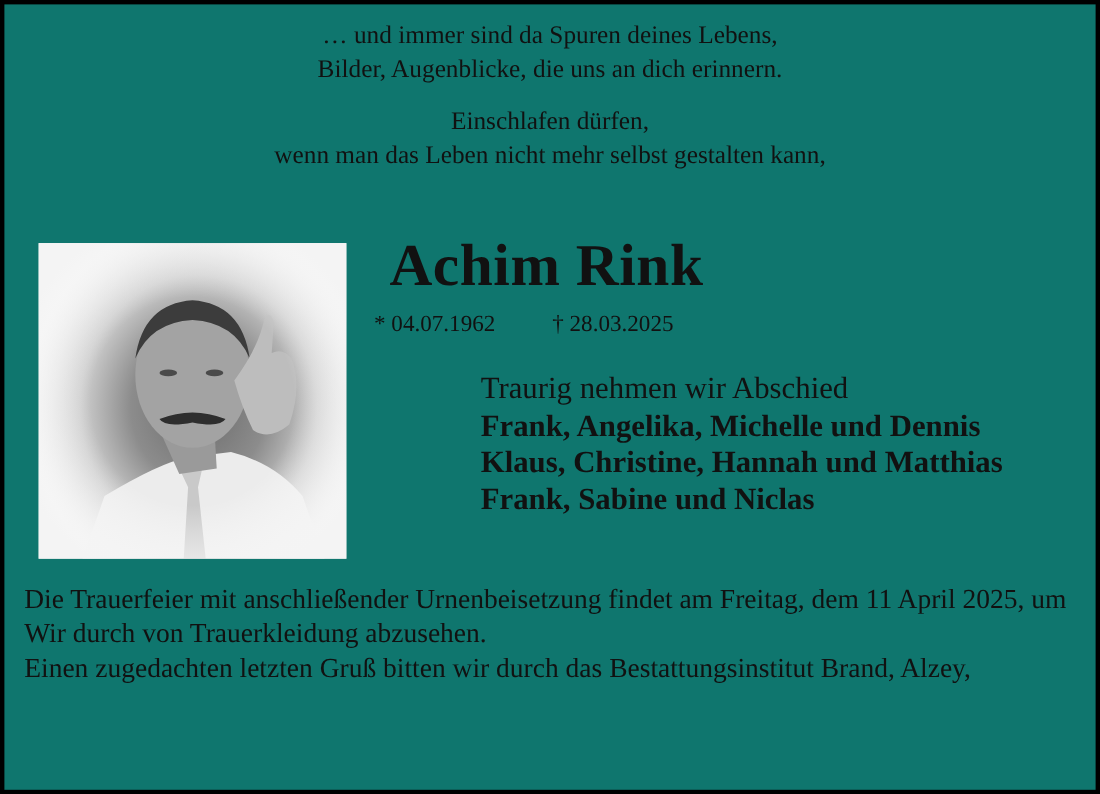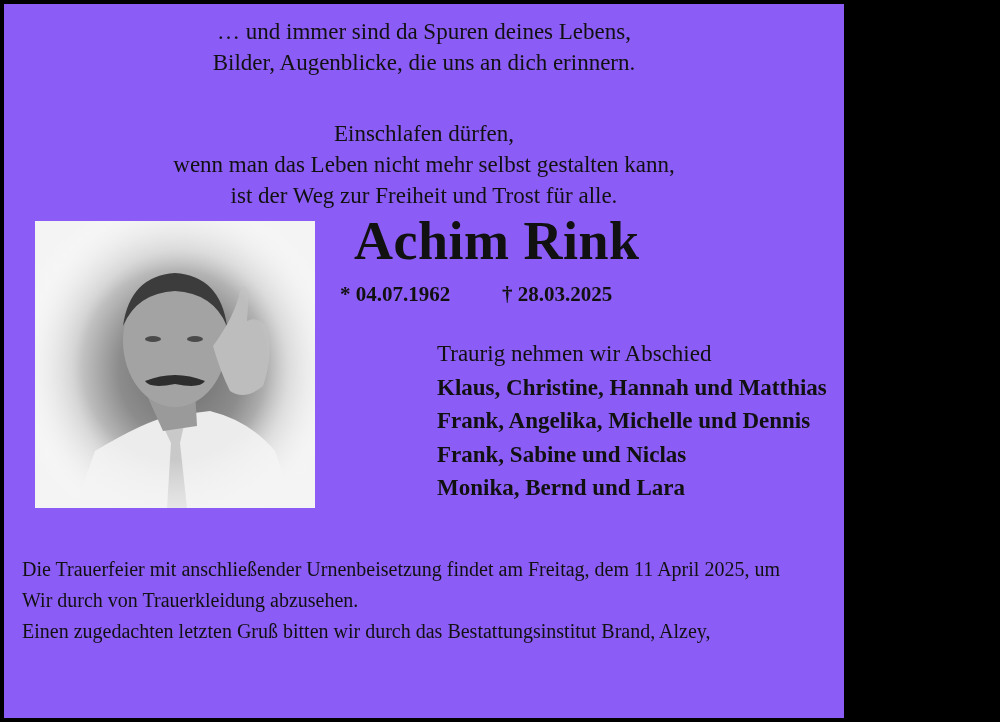--- a/index.html
+++ b/index.html
@@ -1,56 +1,55 @@
 <!DOCTYPE html>
 <html><head>
 <meta charset="utf-8">
 <style>
   html, body { margin: 0; padding: 0; background: #000; }
   body { width: 1000px; height: 722px; overflow: hidden; }
   .card {
-    position: absolute; left: 4px; top: 4px; width: 840px; height: 714px;
-    background: #8b5cf6; color: #111;
+    position: absolute; left: 4px; top: 4px; width: 992px; height: 714px;
+    background: #0f766e; color: #111;
     font-family: "Liberation Serif", "DejaVu Serif", serif;
   }
   .poem { position: absolute; left: 0; width: 100%; text-align: center; font-size: 23px; line-height: 31px; }
   .poem1 { top: 12px; }
-  .poem2 { top: 90px; margin-top: 24px; }
+  .poem2 { top: 90px; }
   .photo {
     position: absolute; left: 31px; top: 217px; width: 280px; height: 287px;
     background: radial-gradient(ellipse 55% 60% at 52% 52%, #6a6a6a 0%, #8c8c8c 40%, #cfcfcf 70%, #f3f3f3 100%);
     overflow: hidden;
   }
   .photo svg { width: 100%; height: 100%; display: block; }
   .name {
     position: absolute; left: 339px; top: 205px; font-size: 54px; font-weight: bold; line-height: 64px; letter-spacing: 0.5px; margin-left: 11px;
   }
-  .dates { position: absolute; top: 276px; font-size: 21px; font-weight: bold; line-height: 28px; text-align: right; }
+  .dates { position: absolute; top: 276px; font-size: 21px; font-weight: normal; line-height: 28px; text-align: right; }
   .birth { left: 336px; }
   .death { left: 498px; }
-  .mourners { position: absolute; left: 433px; top: 333px; font-size: 23px; line-height: 33.5px; }
+  .mourners { position: absolute; left: 433px; top: 333px; font-size: 28px; line-height: 33.5px; }
   .mourners .intro { font-weight: normal; }
   .mourners .fam { font-weight: bold; }
-  .notice { position: absolute; left: 18px; top: 550px; width: 960px; font-size: 20px; line-height: 31px; }
+  .notice { position: absolute; left: 18px; top: 526px; width: 960px; font-size: 25px; line-height: 31px; }
   .notice div { white-space: nowrap; }
 </style>
 </head>
 <body>
 
 <div class="card">
 
   <div class="poem poem1">
     <div>… und immer sind da Spuren deines Lebens,</div>
     <div>Bilder, Augenblicke, die uns an dich erinnern.</div>
   </div>
 
   <div class="poem poem2">
     <div>Einschlafen dürfen,</div>
     <div>wenn man das Leben nicht mehr selbst gestalten kann,</div>
-    <div>ist der Weg zur Freiheit und Trost für alle.</div>
   </div>
 
   <div class="photo">
     <svg viewBox="0 0 280 287">
       <defs>
         <radialGradient id="vig" cx="50%" cy="50%" r="60%">
           <stop offset="55%" stop-color="#ffffff" stop-opacity="0"></stop>
           <stop offset="100%" stop-color="#f4f4f4" stop-opacity="1"></stop>
         </radialGradient>
       </defs>
@@ -73,24 +72,23 @@
       <rect x="0" y="0" width="280" height="287" fill="url(#vig)"></rect>
     </svg>
   </div>
 
   <div class="name">Achim Rink</div>
   <div class="dates birth">* 04.07.1962</div>
   <div class="dates death">† 28.03.2025</div>
 
   <div class="mourners">
     <div class="intro">Traurig nehmen wir Abschied</div>
+    <div class="fam">Frank, Angelika, Michelle und Dennis</div>
     <div class="fam">Klaus, Christine, Hannah und Matthias</div>
-    <div class="fam">Frank, Angelika, Michelle und Dennis</div>
     <div class="fam">Frank, Sabine und Niclas</div>
-    <div class="fam">Monika, Bernd und Lara</div>
   </div>
 
   <div class="notice">
     <div>Die Trauerfeier mit anschließender Urnenbeisetzung findet am Freitag, dem 11 April 2025, um</div>
     <div>Wir durch von Trauerkleidung abzusehen.</div>
     <div>Einen zugedachten letzten Gruß bitten wir durch das Bestattungsinstitut Brand, Alzey,</div>
   </div>
 </div>
 
 </body></html>

